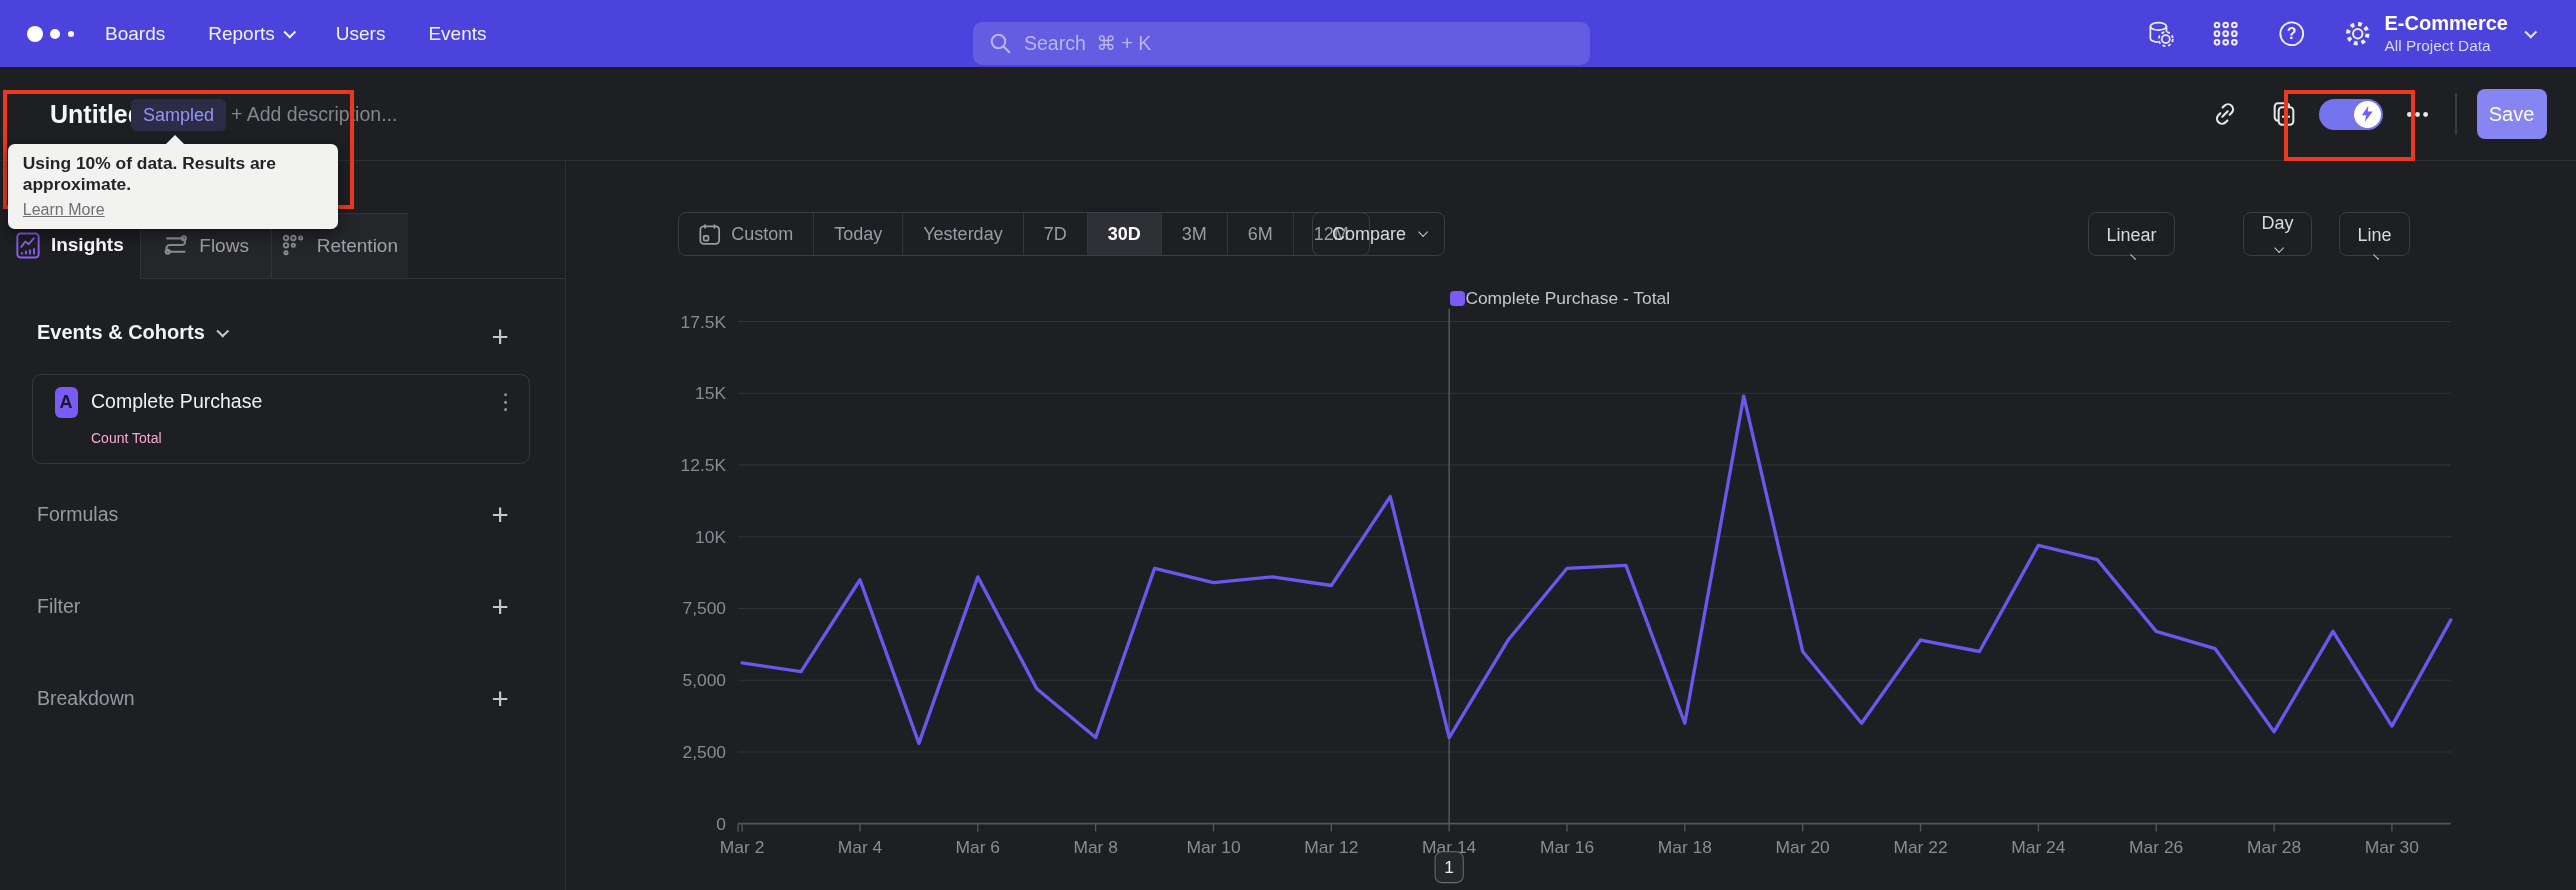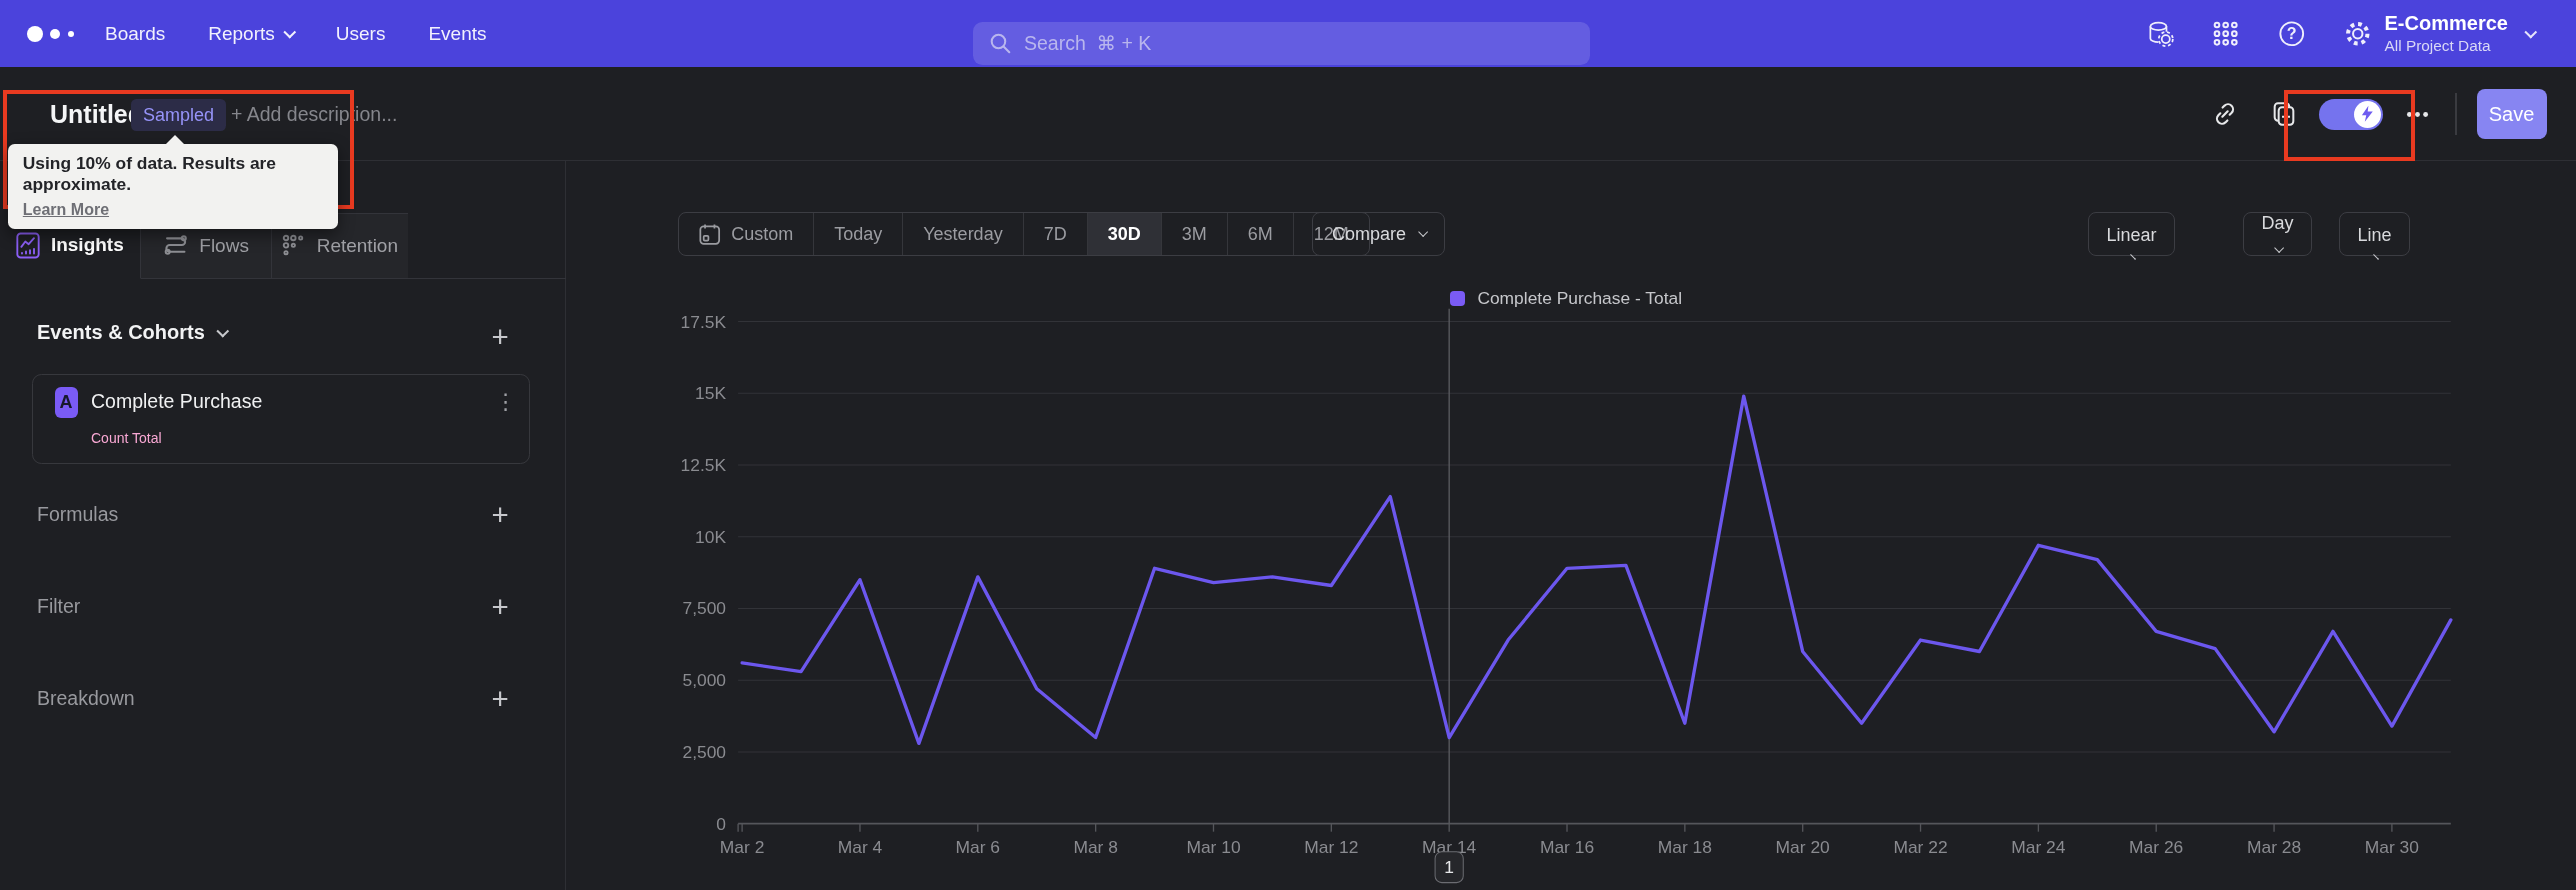--- a/index.html
+++ b/index.html
@@ -40,21 +40,21 @@
 
   
   .redbox { border:4px solid #e93a20; background:transparent; pointer-events:none; z-index:40; }
   #redbox-title { left:2.7px; top:90px; width:351px; height:119px; }
   #redbox-toggle { left:2284px; top:90px; width:131px; height:71px; }
 
   
   #sample-tooltip { left:8px; top:144px; width:330px; background:#f2f2f0; border-radius:6.7px; padding:9.4px 14.8px 10.7px; z-index:50; box-shadow:0 5.4px 16px rgba(0,0,0,.45); }
   #sample-tooltip .caret { position:absolute; top:-9.4px; left:157px; width:0; height:0; border-left:10.7px solid transparent; border-right:10.7px solid transparent; border-bottom:10.7px solid #f2f2f0; }
   #tooltip-line1 { color:#232428; font-size:17.4px; font-weight:700; }
-  #tooltip-link { color:#6e6f75; font-size:16px; font-weight:700; text-decoration:underline; margin-top:5.4px; display:inline-block; cursor:pointer; }
+  #tooltip-link { color:#6e6f75; font-size:16px; font-weight:400; text-decoration:underline; margin-top:5.4px; display:inline-block; cursor:pointer; }
 
   
   #sidebar { left:0; top:161px; width:566px; height:729px; border-right:1.3px solid #2e2f34; background:#1e1f23; }
   #tabstrip { left:0; top:213px; width:566px; height:66px; display:flex; border-bottom:0.7px solid #33343a; }
   .tab { display:flex; align-items:center; justify-content:center; gap:10.7px; font-size:19px; color:#a0a1a6; background:#25262a; border-right:0.7px solid #33343a; cursor:pointer; }
   .tab.active { background:#1e1f23; color:#fff; font-weight:600; border-top:none; border-bottom:0.7px solid #1e1f23; margin-bottom:-0.7px; }
   .tab:not(.active) { border-top:0.7px solid #33343a; }
 
   .side-header { left:37px; display:flex; align-items:center; gap:12px; color:#f2f3f4; font-size:20px; font-weight:700; cursor:pointer; }
   .plus-btn { position:absolute; left:484px; width:32px; height:32px; color:#c7c8cc; font-size:29.5px; font-weight:300; display:flex; align-items:center; justify-content:center; cursor:pointer; }
@@ -71,21 +71,21 @@
   #date-seg { left:678px; top:212px; height:44px; }
   .seg-item { height:100%; display:flex; align-items:center; justify-content:center; padding:0 20px; font-size:18px; color:#9b9ca1; border-right:0.7px solid #35363b; cursor:pointer; gap:10.7px; }
   .seg-item:last-child { border-right:none; }
   .seg-item.active { background:#2f3036; color:#fff; font-weight:600; }
   #compare-btn { left:1312px; top:212px; height:44px; padding:0 19px; gap:12px; font-size:18px; cursor:pointer; }
   .dd-btn { top:212px; height:44px; padding:0 17.4px; gap:12px; font-size:18px; cursor:pointer;flex-direction:column; }
   #scale-btn { left:2088px; } #interval-btn { left:2243px; } #charttype-btn { left:2339px; }
   .dd-btn .chev, #compare-btn .chev { width:7.4px; height:7.4px; border-width:1.7px; color:#c8c9cd; }
 
   
-  #legend { left:1450px; top:288px; display:flex; align-items:center; gap:12px; }
+  #legend { left:1450px; top:288px; display:flex; align-items:center; }
   #legend-swatch { width:15.4px; height:15.4px; border-radius:4px; background:#7a5bf5; }
   #legend-label { color:#c6c7cb; font-size:17.4px; }
 
   #chart-svg { left:566px; top:282px; }
   text { font-family:"Liberation Sans","DejaVu Sans",sans-serif; }
 </style>
 </head>
 <body>
 
 <div id="app">

